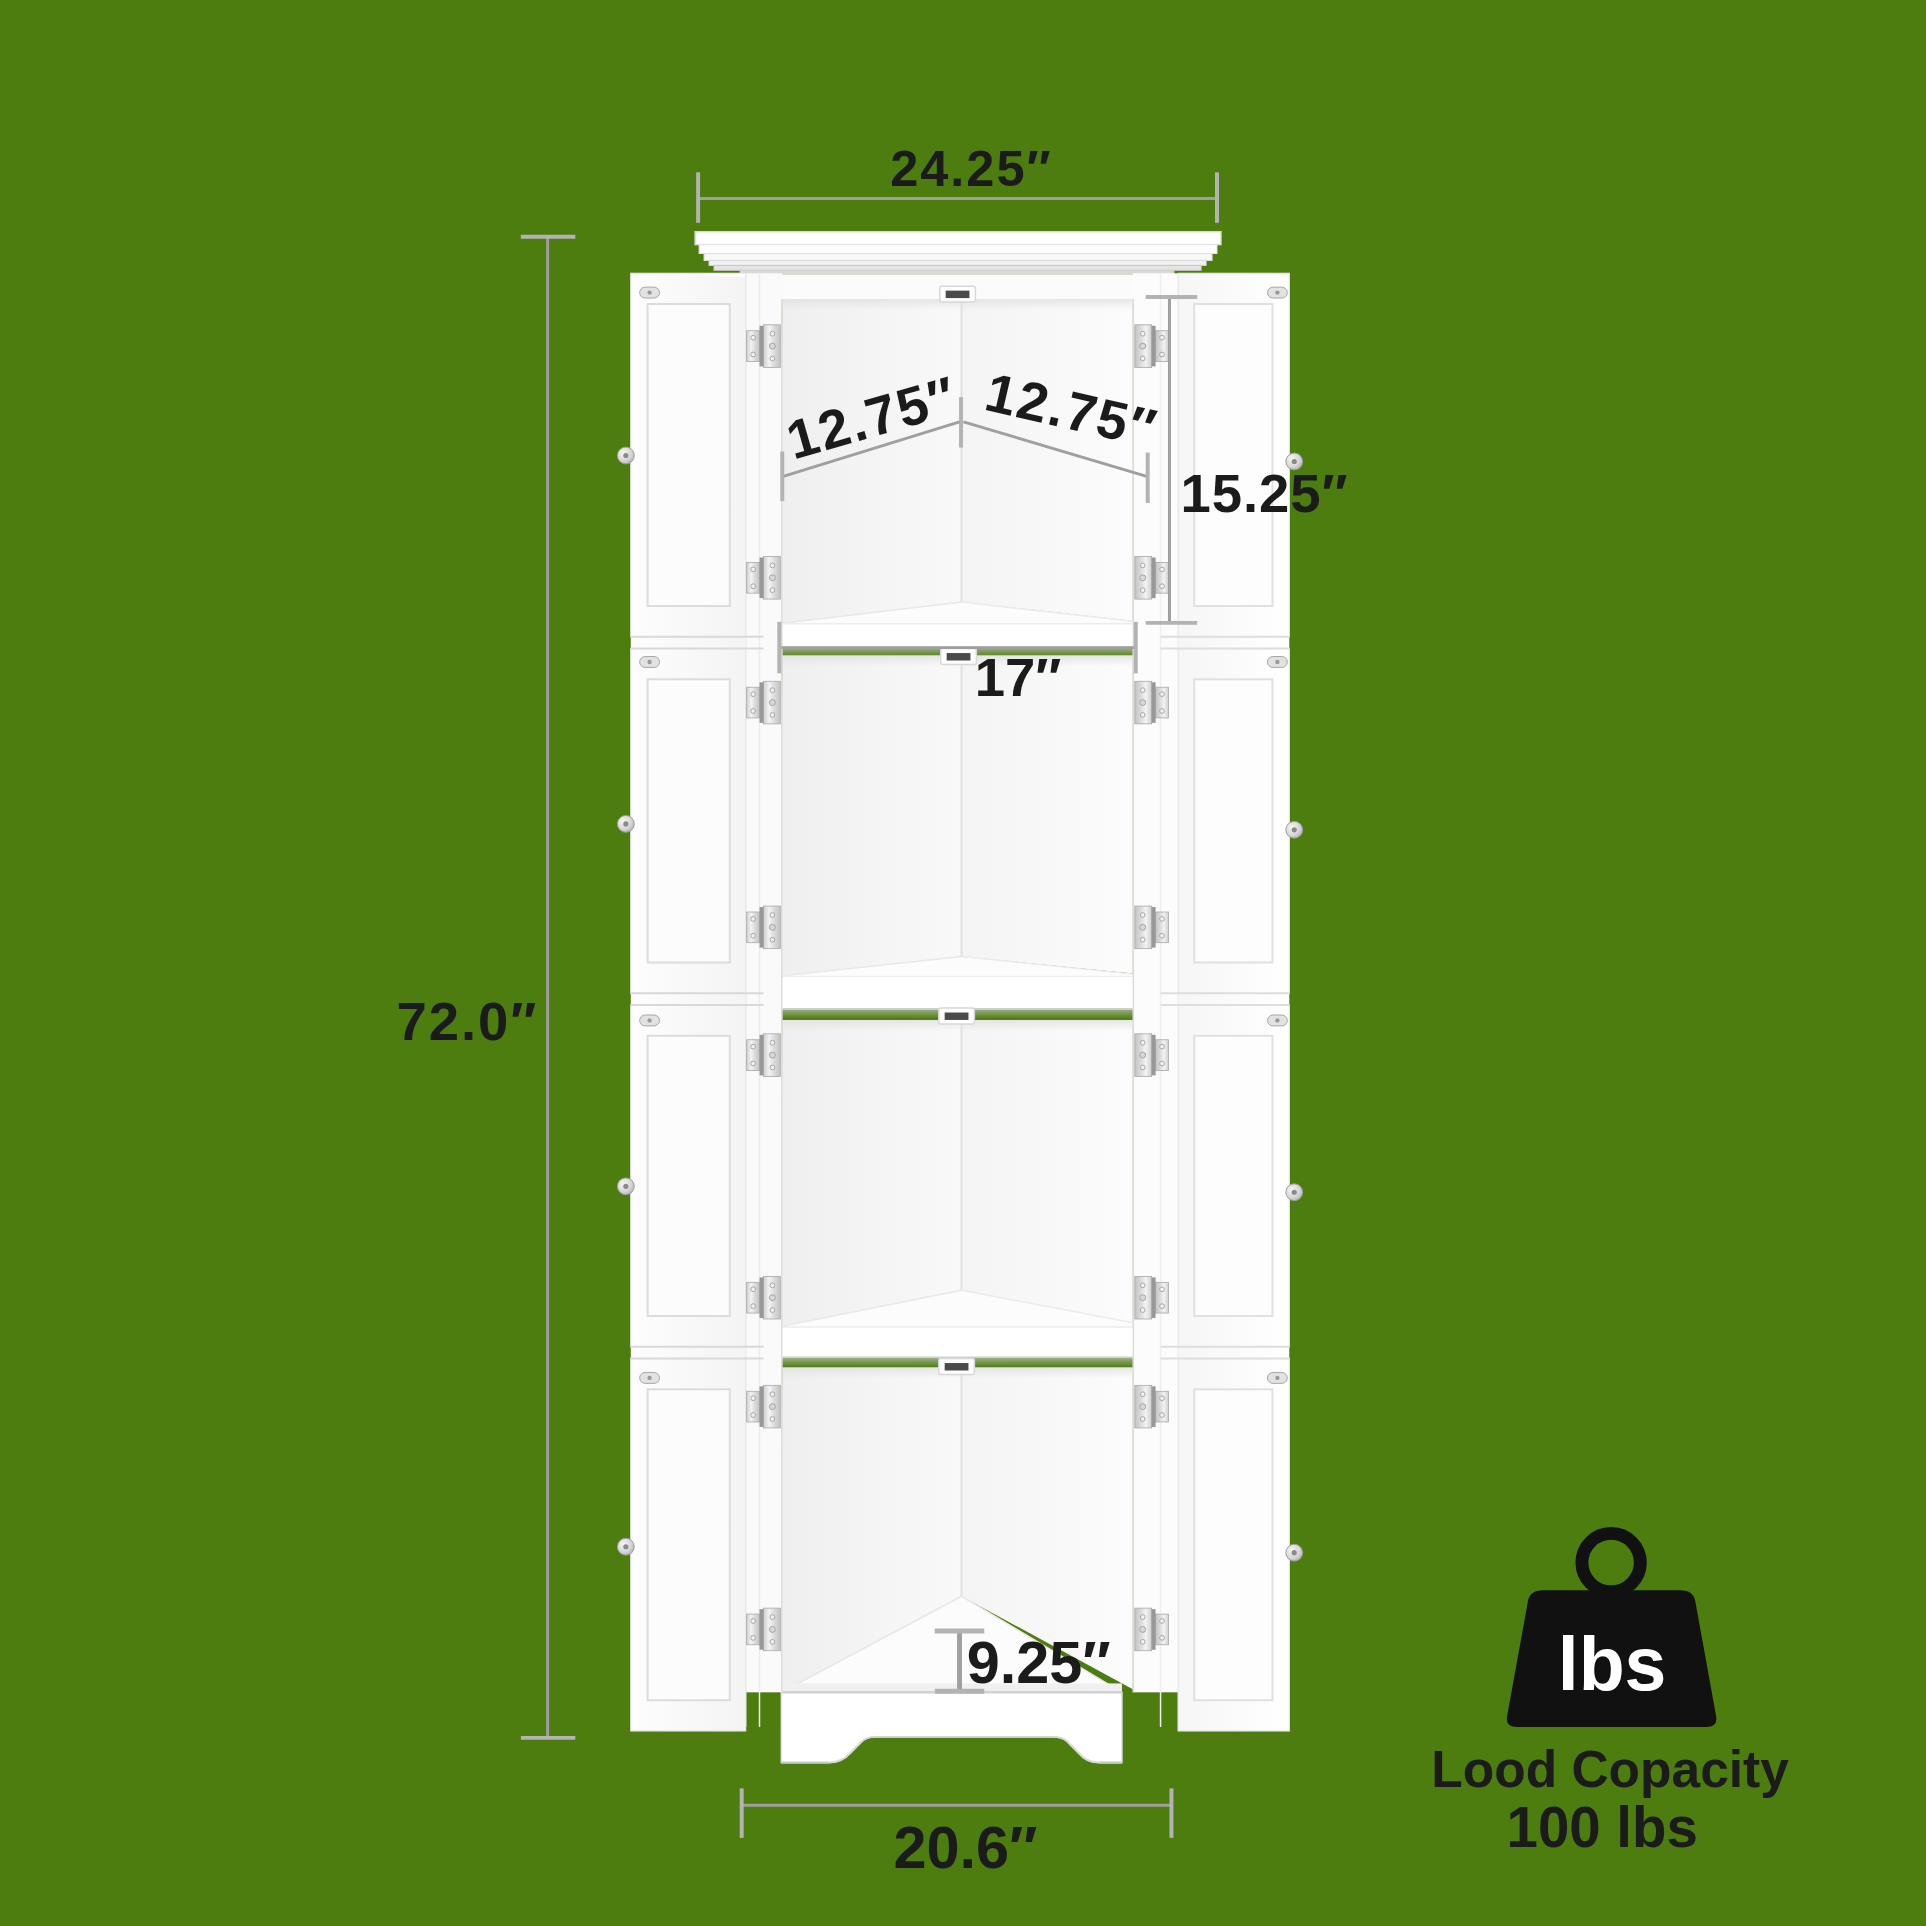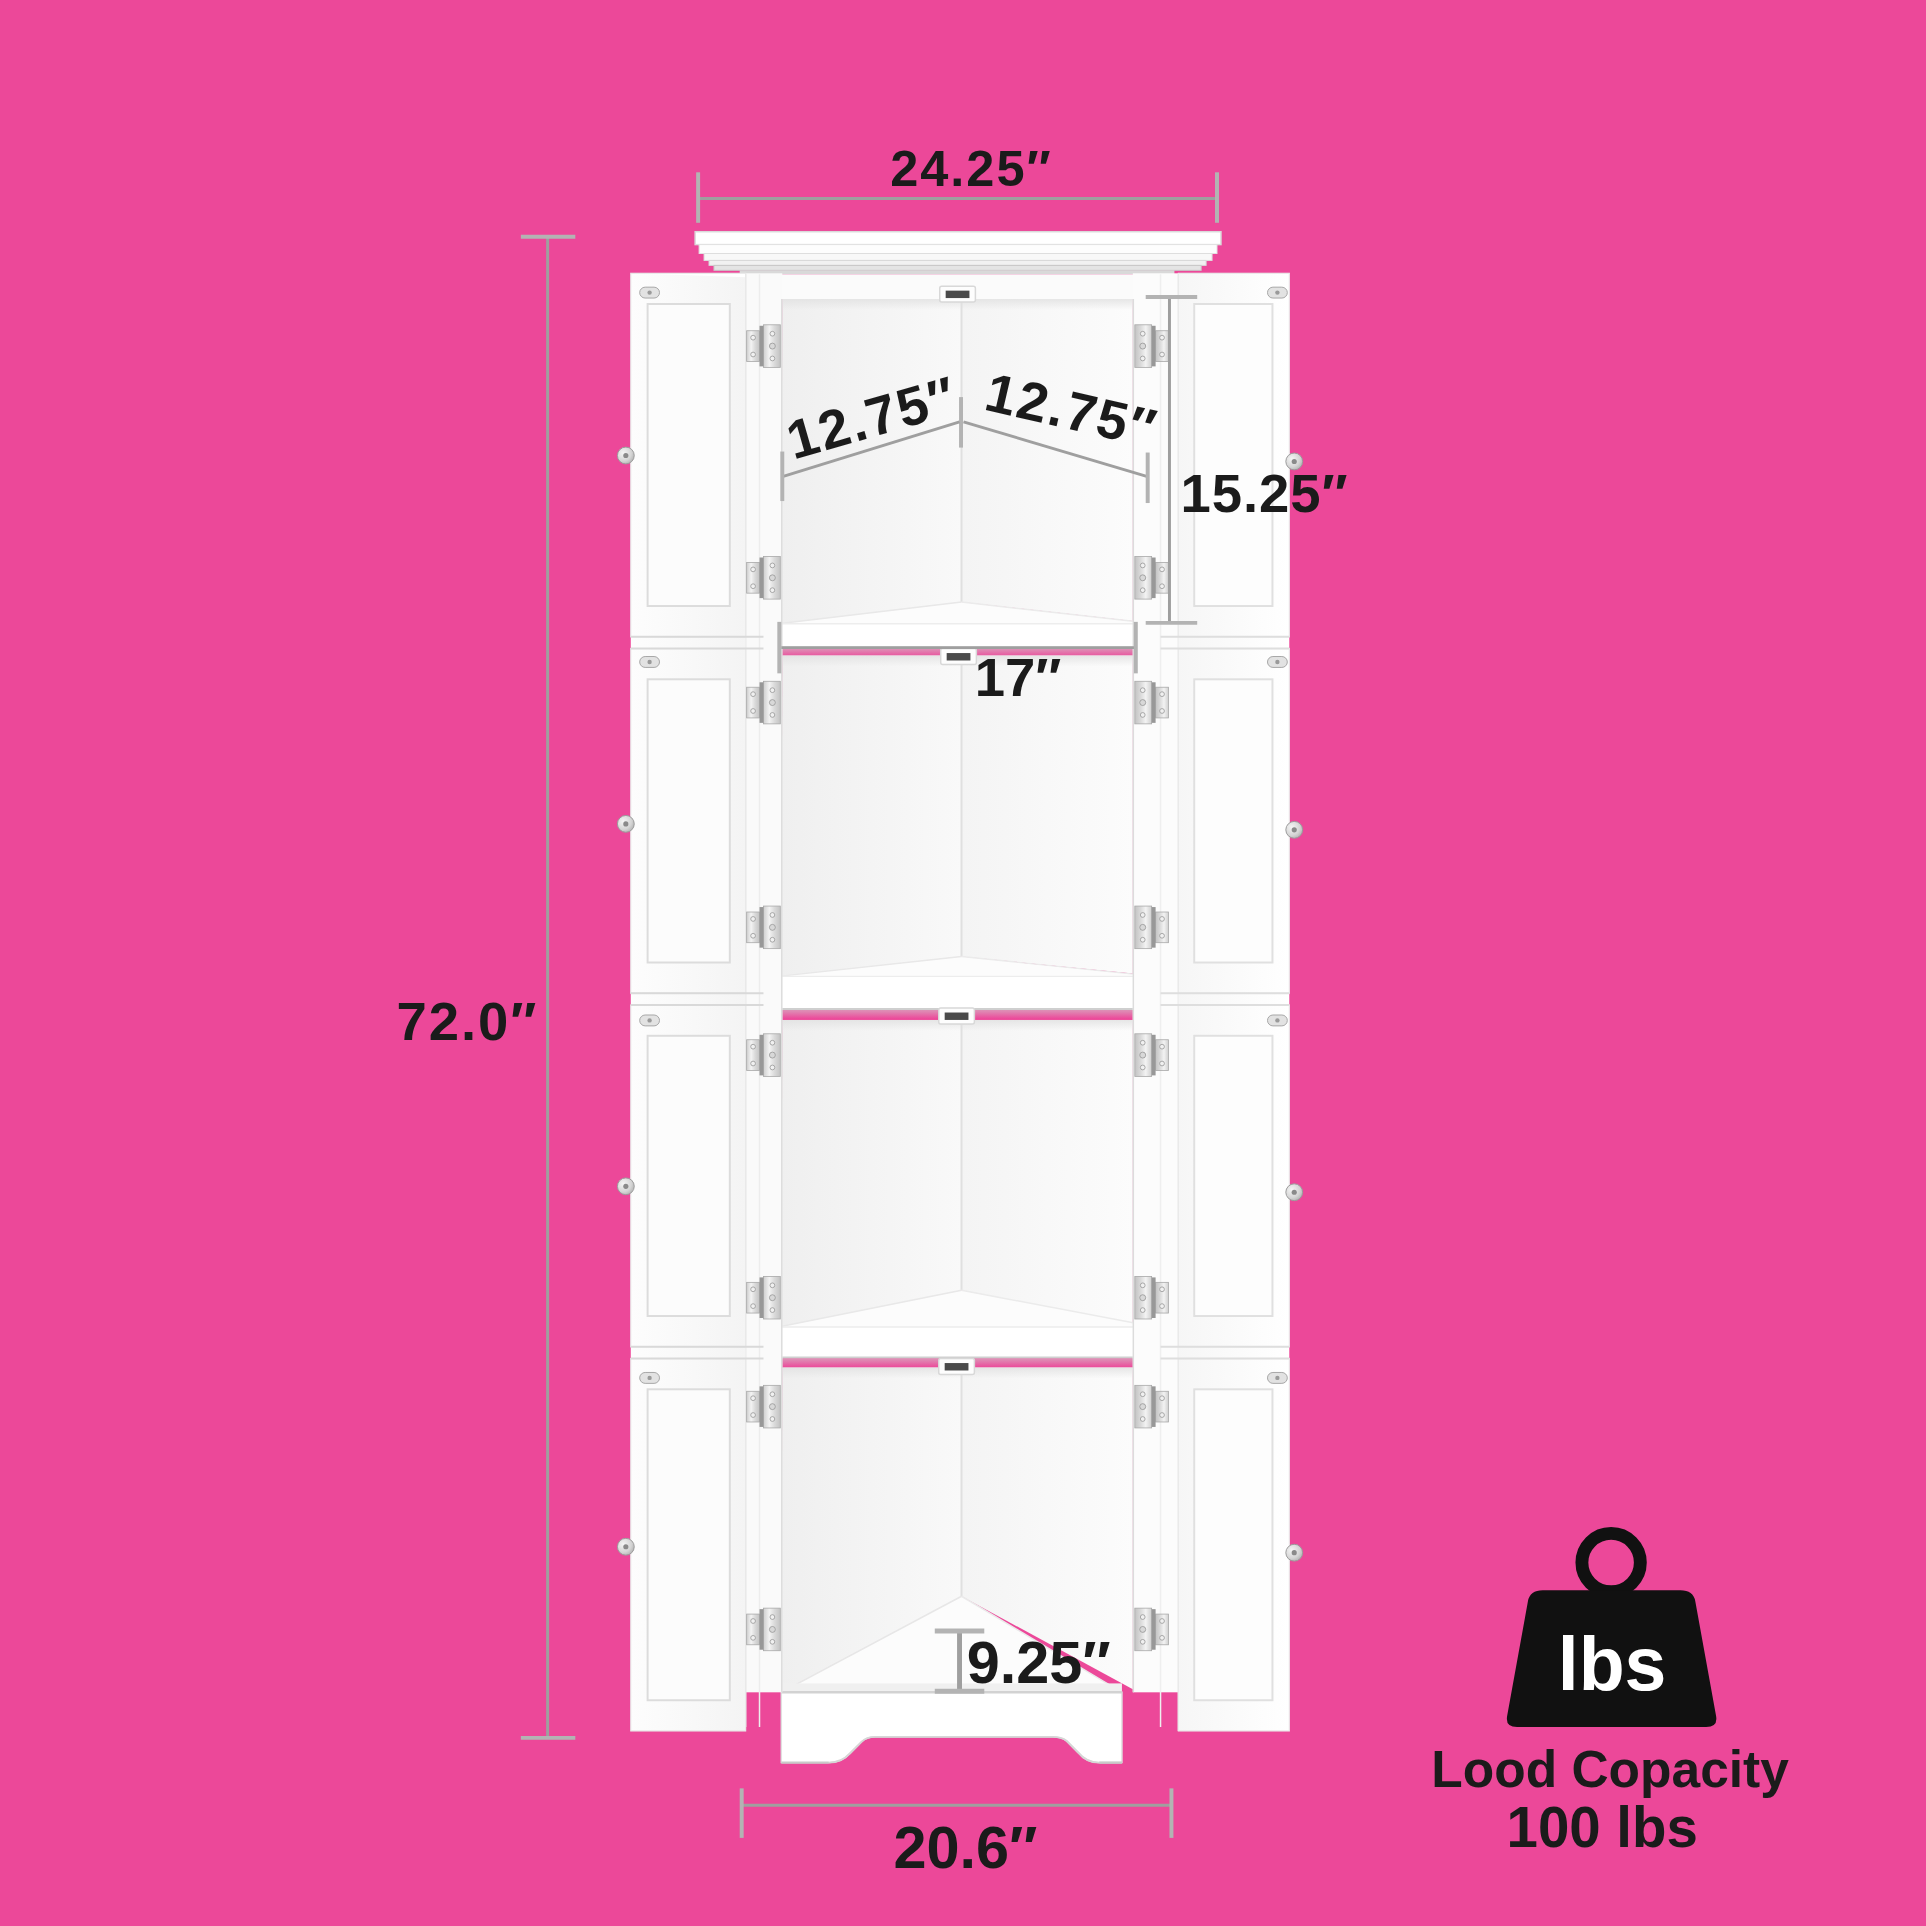--- a/index.html
+++ b/index.html
@@ -1,16 +1,16 @@
 <!DOCTYPE html>
 <html><head>
 <meta charset="utf-8">
 <style>
   html,body{margin:0;padding:0;background:#ffffff;}
-  #page{position:relative;width:1927px;height:1927px;background:#ec4899;overflow:hidden;}
+  #page{position:relative;width:1927px;height:1927px;background:#4d7c0f;overflow:hidden;}
   svg{position:absolute;left:0;top:0;}
   text{font-family:"Liberation Sans",sans-serif;font-weight:bold;fill:#1b1b1b;}
 </style>
 </head>
 <body>
 <div id="page">
 <svg width="1927" height="1927" viewBox="0 0 1946 1946">
 <defs>
   <linearGradient id="wallL" x1="0" y1="0" x2="1" y2="0">
     <stop offset="0" stop-color="#efefef"></stop>

